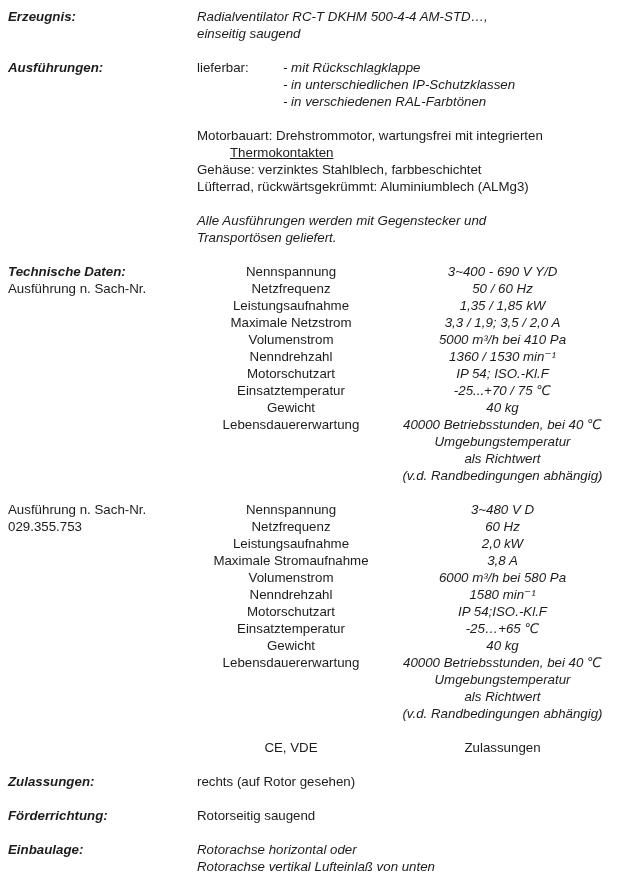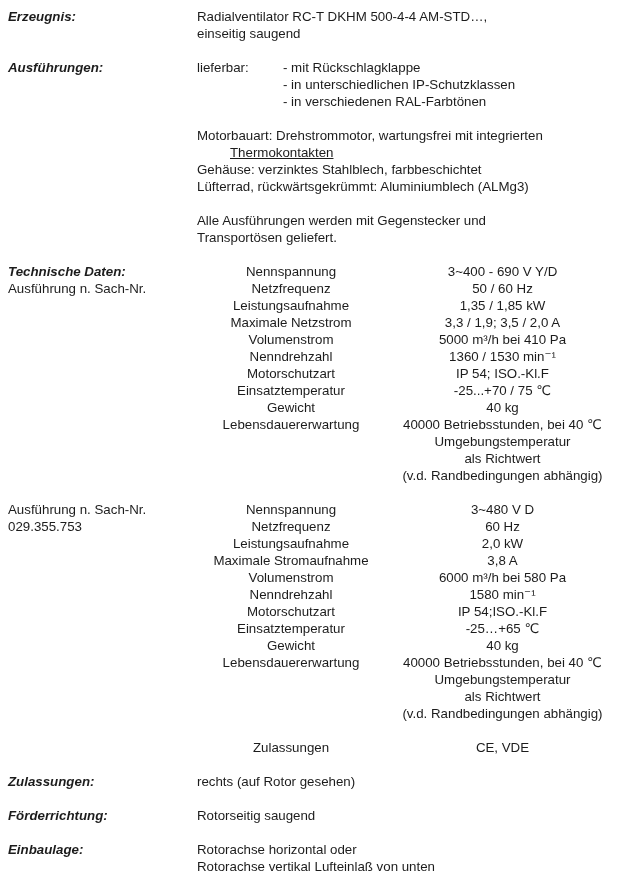--- a/index.html
+++ b/index.html
@@ -25,20 +25,21 @@
     margin-bottom: 17px;
   }
   .c1 { }
   .c2 { }
   .head {
     font-weight: bold;
     font-style: italic;
   }
   .pre {
     white-space: pre-line;
+    font-style: italic;
   }
   .lieferbar {
     display: grid;
     grid-template-columns: 86px 1fr;
   }
   .spec {
     display: grid;
     grid-template-columns: 188px 1fr;
     text-align: center;
   }
@@ -184,22 +185,22 @@
 Umgebungstemperatur
 als Richtwert
 (v.d. Randbedingungen abhängig)</div>
         </div>
     </div>
   </div>
 
   <div class="block">
     <div class="c1"></div>
     <div class="c2 spec">
+      <div>CE, VDE</div>
       <div>Zulassungen</div>
-      <div>CE, VDE</div>
     </div>
   </div>
 
   <div class="block">
     <div class="c1 head">Zulassungen:</div>
     <div class="c2">rechts (auf Rotor gesehen)</div>
   </div>
 
   <div class="block">
     <div class="c1 head">Förderrichtung:</div>

